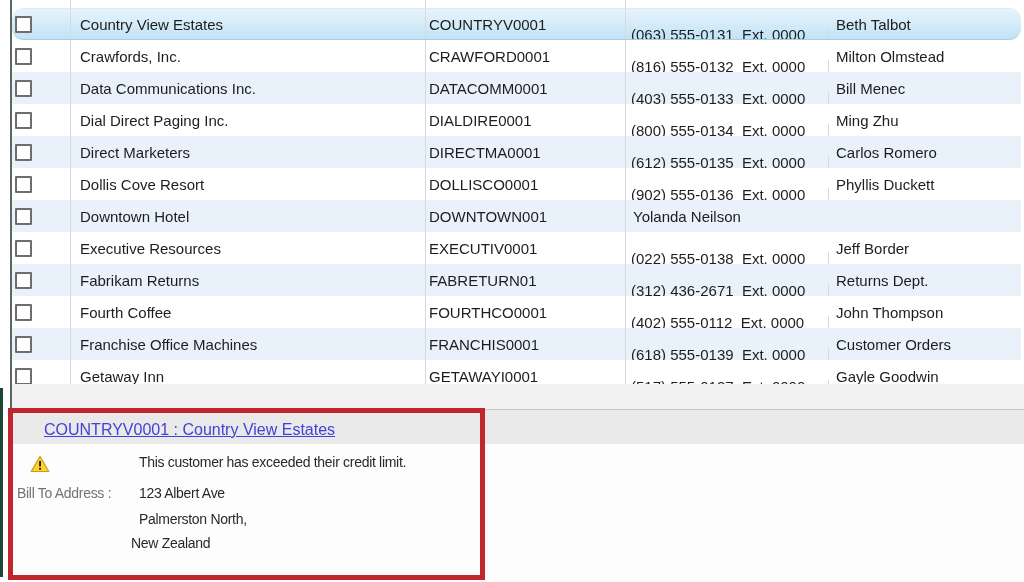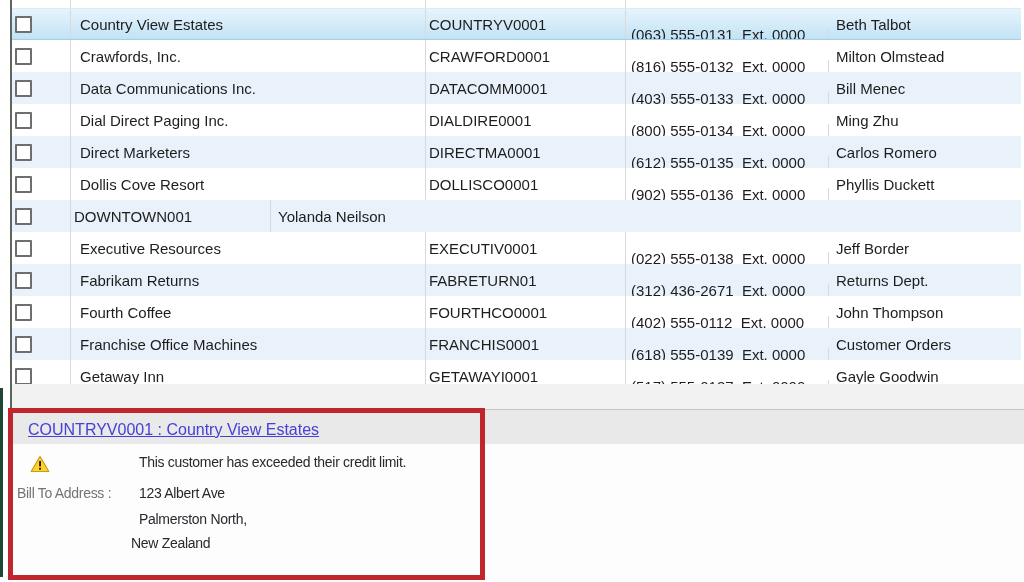--- a/index.html
+++ b/index.html
@@ -18,40 +18,40 @@
   .cell{box-sizing:border-box;display:flex;align-items:center;border-right:1px solid #d9d9d9;overflow:hidden;}
   .c0{width:59px;}
   .c1{width:355px;padding-left:9px;}
   .c2{width:200px;padding-left:3px;}
   .c3{width:203px;padding-left:5px;margin-top:20px;}
   .c4{flex:1;border-right:none;padding-left:7px;}
   .phone-text{white-space:pre;}
   .row:nth-child(odd){background:var(--row-tint,#e9f2fa);}
   .row.selected{
     background:linear-gradient(var(--sel-top,#e7f4fc),var(--sel-bottom,#c2e3f5));
-    border-top:1px solid #d8edf9;border-bottom:1px solid #a4cfe7;
+    border-top:1px solid #d8edf9;border-bottom:1px solid #a4cfe7;border-radius:12px;
   }
   .checkbox{
     width:17px;height:17px;box-sizing:border-box;margin-left:3px;
     border:2px solid #6e6e6e;border-radius:1px;background:#fff;
   }
   
   .band-gap{position:absolute;left:12px;right:0;top:384px;height:25px;background:#f2f2f2;}
   .band-line{position:absolute;left:12px;right:0;top:409px;height:1px;background:#c6c6c6;}
   .band-strip{position:absolute;left:12px;right:0;top:410px;height:34px;background:#e9e9e9;}
   .band-body{position:absolute;left:12px;right:0;top:444px;height:138px;background:#fdfdfd;}
   .green-line{position:absolute;left:0;top:388px;width:3px;height:189px;background:#1f4733;}
   
   .preview-panel{
     position:absolute;left:8px;top:408px;width:467px;height:162px;box-sizing:content-box;
     border:5px solid var(--annotation-red,#c1262d);background:transparent;
   }
   .preview-panel > *{position:absolute;}
   .preview-link{
-    left:15px;top:8px;font-size:16px;color:var(--link-blue,#4440d8);
+    left:31px;top:8px;font-size:16px;color:var(--link-blue,#4440d8);
     white-space:nowrap;
   }
   .warn-icon{left:17px;top:42px;width:20px;height:18px;}
   .warn-icon .tri{fill:var(--warning-yellow,#ffd32e);stroke:#c79c16;stroke-width:1.2;stroke-linejoin:round;}
   .warn-icon .mark{fill:#2a2000;}
   .bold-text{font-weight:normal;font-size:14px;letter-spacing:-0.3px;color:#27292e;white-space:nowrap;}
   .msg{left:126px;top:41px;}
   .bill-label{left:4px;top:72px;color:#737373;}
   .addr1{left:126px;top:72px;}
   .addr2{left:126px;top:98px;}
@@ -177,20 +177,23 @@
       </div>
       <div class="cell c4">
         <span>Phyllis Duckett</span>
       </div>
     </div>
 
     <div class="row">
       <div class="cell c0">
         <span class="checkbox"></span>
       </div>
+      <div class="cell c1">
+        <span>Downtown Hotel</span>
+      </div>
       <div class="cell c2">
         <span>DOWNTOWN001</span>
       </div>
       <div class="cell c4">
         <span>Yolanda Neilson</span>
       </div>
     </div>
 
     <div class="row">
       <div class="cell c0">

